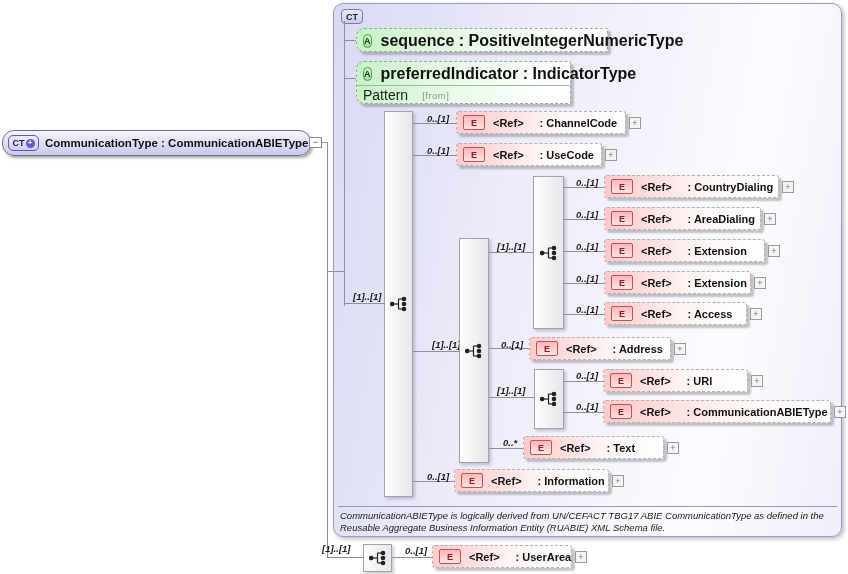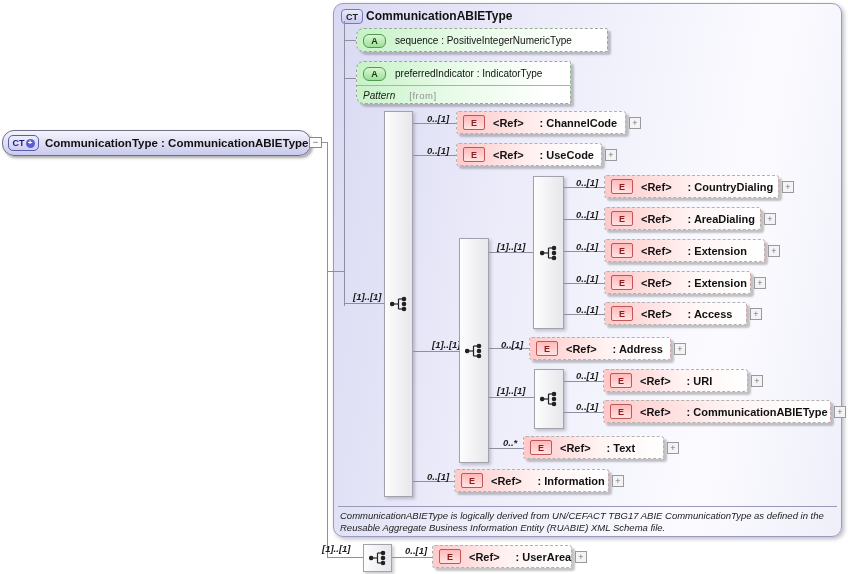--- a/index.html
+++ b/index.html
@@ -38,23 +38,23 @@
     color:#555;font-size:9px;line-height:9px;text-align:center;box-sizing:border-box;}
 
   
   .attr{position:absolute;border:1px dashed #9aa79a;border-radius:8px 2px 2px 8px;
     background:linear-gradient(100deg,#c6f2c6 0%,#e8fbe8 45%,#ffffff 90%);
     box-shadow:3px 3px 2px rgba(90,90,90,0.35);box-sizing:border-box;}
   .attr-row{display:flex;align-items:center;height:23px;}
   .abadge{margin-left:6px;width:21px;height:12px;border:1px solid #4f9a4f;border-radius:6px;
     background:linear-gradient(#d9f7d3,#9fdf9a);color:#103c10;font-size:9px;font-weight:bold;
     display:flex;align-items:center;justify-content:center;}
-  .attr-label{margin-left:9px;font-size:10px;font-weight:normal;color:#111;white-space:nowrap;}
+  .attr-label{margin-left:9px;font-size:16px;font-weight:bold;color:#111;white-space:nowrap;}
   .facet{border-top:1px solid #9fb89f;display:flex;align-items:center;height:18px;}
-  .facet-name{margin-left:6px;font-size:10px;font-style:italic;color:#222;}
+  .facet-name{margin-left:6px;font-size:14px;color:#222;}
   .facet-value{margin-left:14px;font-size:9.5px;color:#929292;letter-spacing:0.5px;}
 
   
   .gbox{position:absolute;border:1px solid #a2a2ac;background:linear-gradient(to right,#fdfdfd,#e7e7ec);
     box-shadow:2px 2px 3px rgba(80,80,100,0.30);display:flex;align-items:center;justify-content:center;box-sizing:border-box;}
 
   
   .elem{position:absolute;height:23px;border:1px dashed #b2b2b2;border-radius:3px;
     background:linear-gradient(to right,#ffc9c9 0%,#fff3f3 55%,#ffffff 100%);
     box-shadow:3px 3px 2px rgba(90,90,90,0.35);display:flex;align-items:center;box-sizing:border-box;}
@@ -72,21 +72,20 @@
 
   svg.seqicon{display:block;}
 </style>
 </head>
 <body>
 
 <div id="canvas">
 
   <div class="panel">
     <span class="ctbadge">CT</span>
-    <div class="panel-title">CommunicationABIEType</div>
 
     <div class="vline" style="left:10px;top:17px;height:285px;"></div>
     <div class="hline" style="left:10px;top:36px;width:12px;"></div>
     <div class="hline" style="left:10px;top:74px;width:12px;"></div>
     <div class="hline" style="left:10px;top:299px;width:40px;"></div>
 
     <div class="attr" style="left:22px;top:24px;width:252px;height:24px;">
       <div class="attr-row">
         <span class="abadge">A</span>
         <span class="attr-label">sequence : PositiveIntegerNumericType</span>

